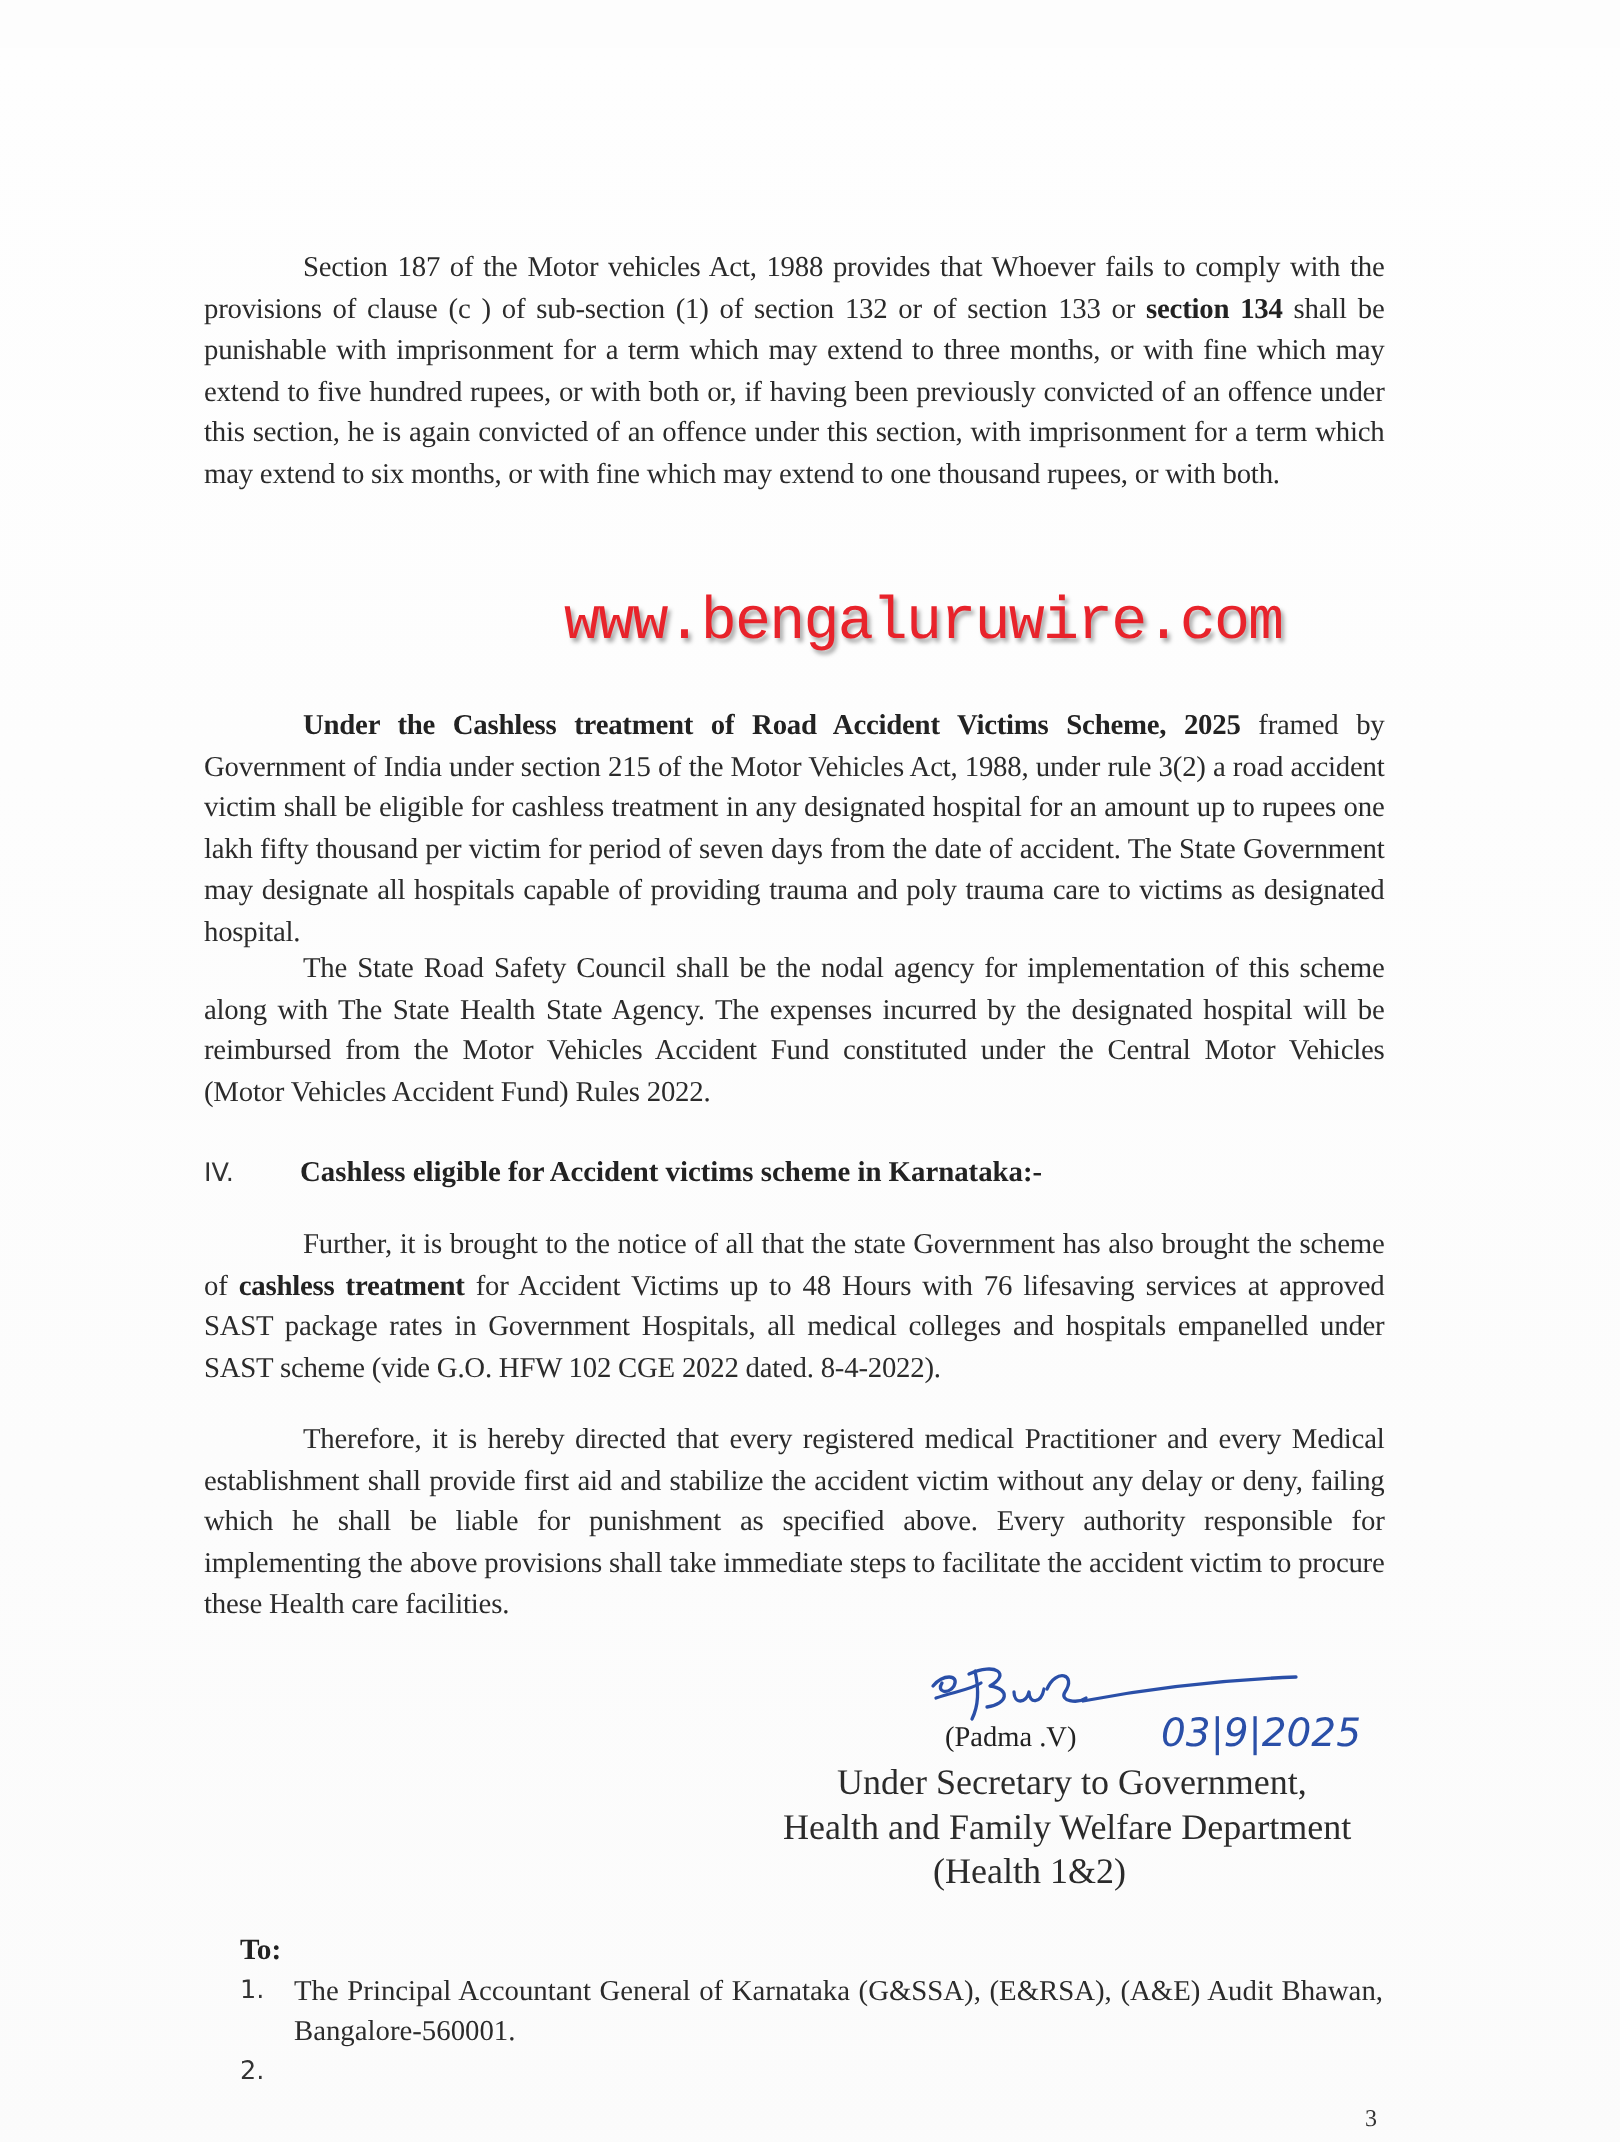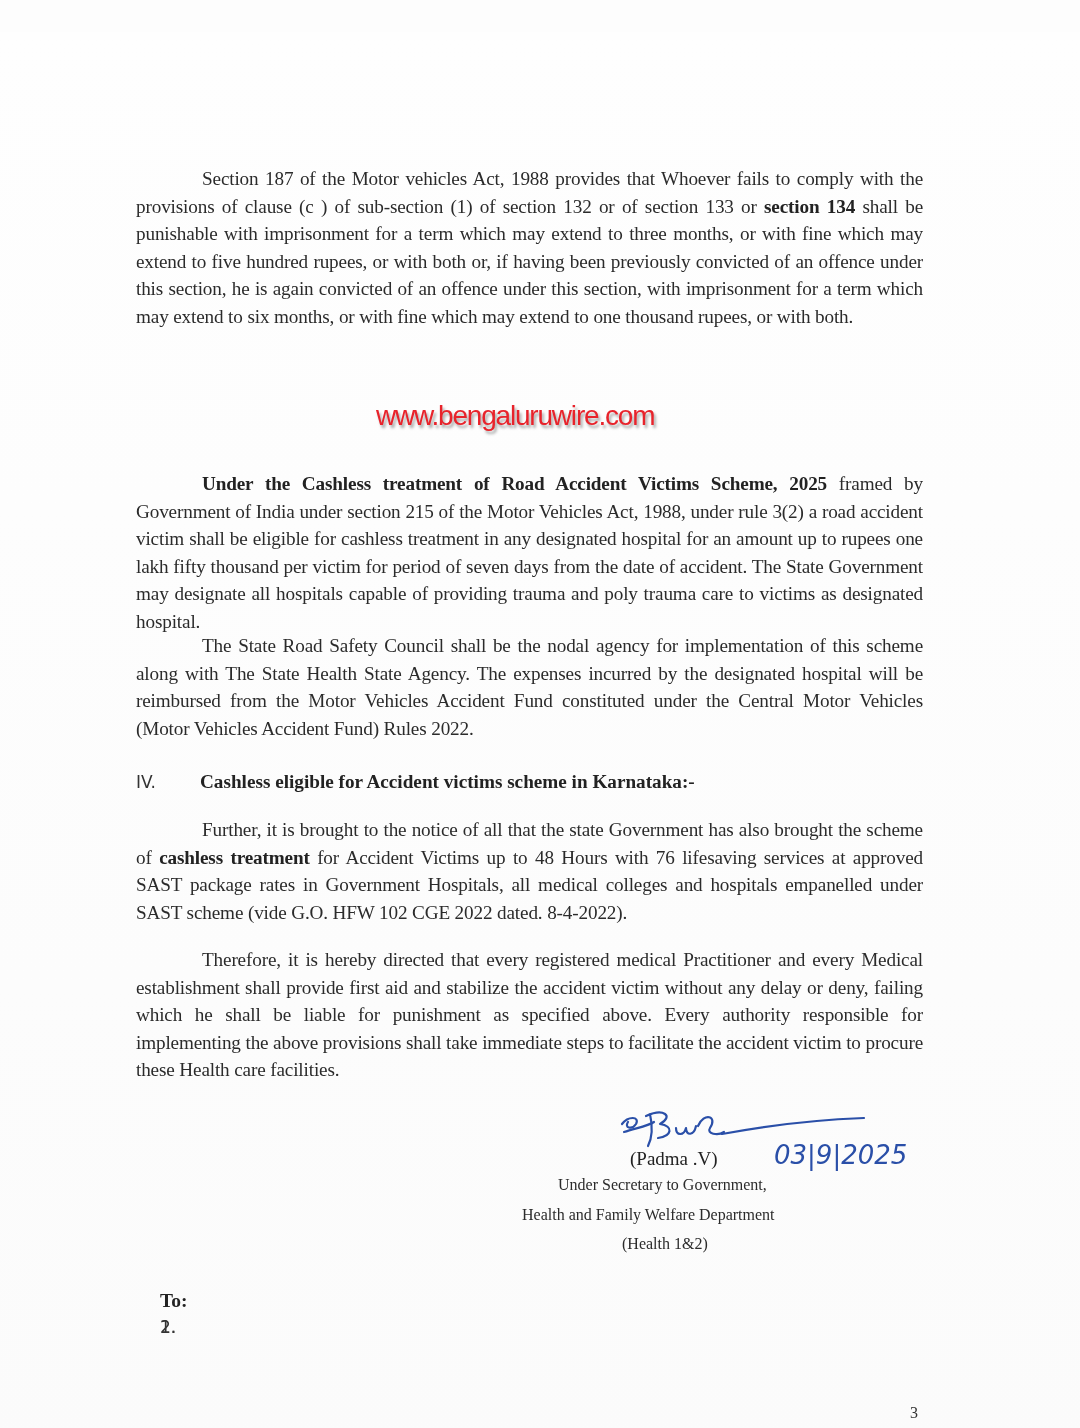--- a/index.html
+++ b/index.html
@@ -46,22 +46,22 @@
       line-height: 27px;
       white-space: nowrap;
     }
     .heading .num { display: inline-block; width: 64px; font-family: "DejaVu Sans", sans-serif; font-size: 17px; color: #333; }
     .heading .title { font-weight: bold; color: #222; }
 
     .watermark {
       position: absolute;
       left: 376px;
       top: 359px;
-      font-family: Liberation Sans, sans-serif;
-      font-size: 28px;
+      font-family: Liberation Mono, monospace;
+      font-size: 40px;
       line-height: 50px;
       color: #e8232b;
       letter-spacing: -1.2px;
       text-shadow: 2px 3px 3px rgba(0,0,0,0.35);
       white-space: nowrap;
     }
 
     .signature-block {
       position: absolute;
       left: 500px;
@@ -72,21 +72,21 @@
     .sig-name {
       position: absolute;
       left: 130px; top: 46px;
       font-size: 19px;
       font-weight: normal;
       color: #222;
       white-space: nowrap;
     }
     .sig-line {
       position: absolute;
-      font-size: 16px;
+      font-size: 24px;
       color: #2b2b2b;
       white-space: nowrap;
     }
     #sig-title { left: 58px; top: 74px; }
     #sig-dept { left: 22px; top: 104px; }
     #sig-sec { left: 122px; top: 133px; }
 
     .to-label {
       position: absolute;
       left: 160px; top: 1258px;
@@ -148,20 +148,21 @@
     <div class="sig-name">(Padma .V)</div>
     <div class="sig-line" id="sig-title">Under Secretary to Government,</div>
     <div class="sig-line" id="sig-dept">Health and Family Welfare Department</div>
     <div class="sig-line" id="sig-sec">(Health 1&amp;2)</div>
   </div>
 
   <div class="to-label">To:</div>
   <div class="to-list">
     <div class="to-item">
       <span class="n">1.</span>
+      <span>The Principal Accountant General of Karnataka (G&amp;SSA), (E&amp;RSA), (A&amp;E) Audit Bhawan, Bangalore-560001.</span>
     </div>
     <div class="to-item">
       <span class="n">2.</span>
     </div>
   </div>
 
   <div class="page-number">3</div>
 </div>
 
 </body></html>

